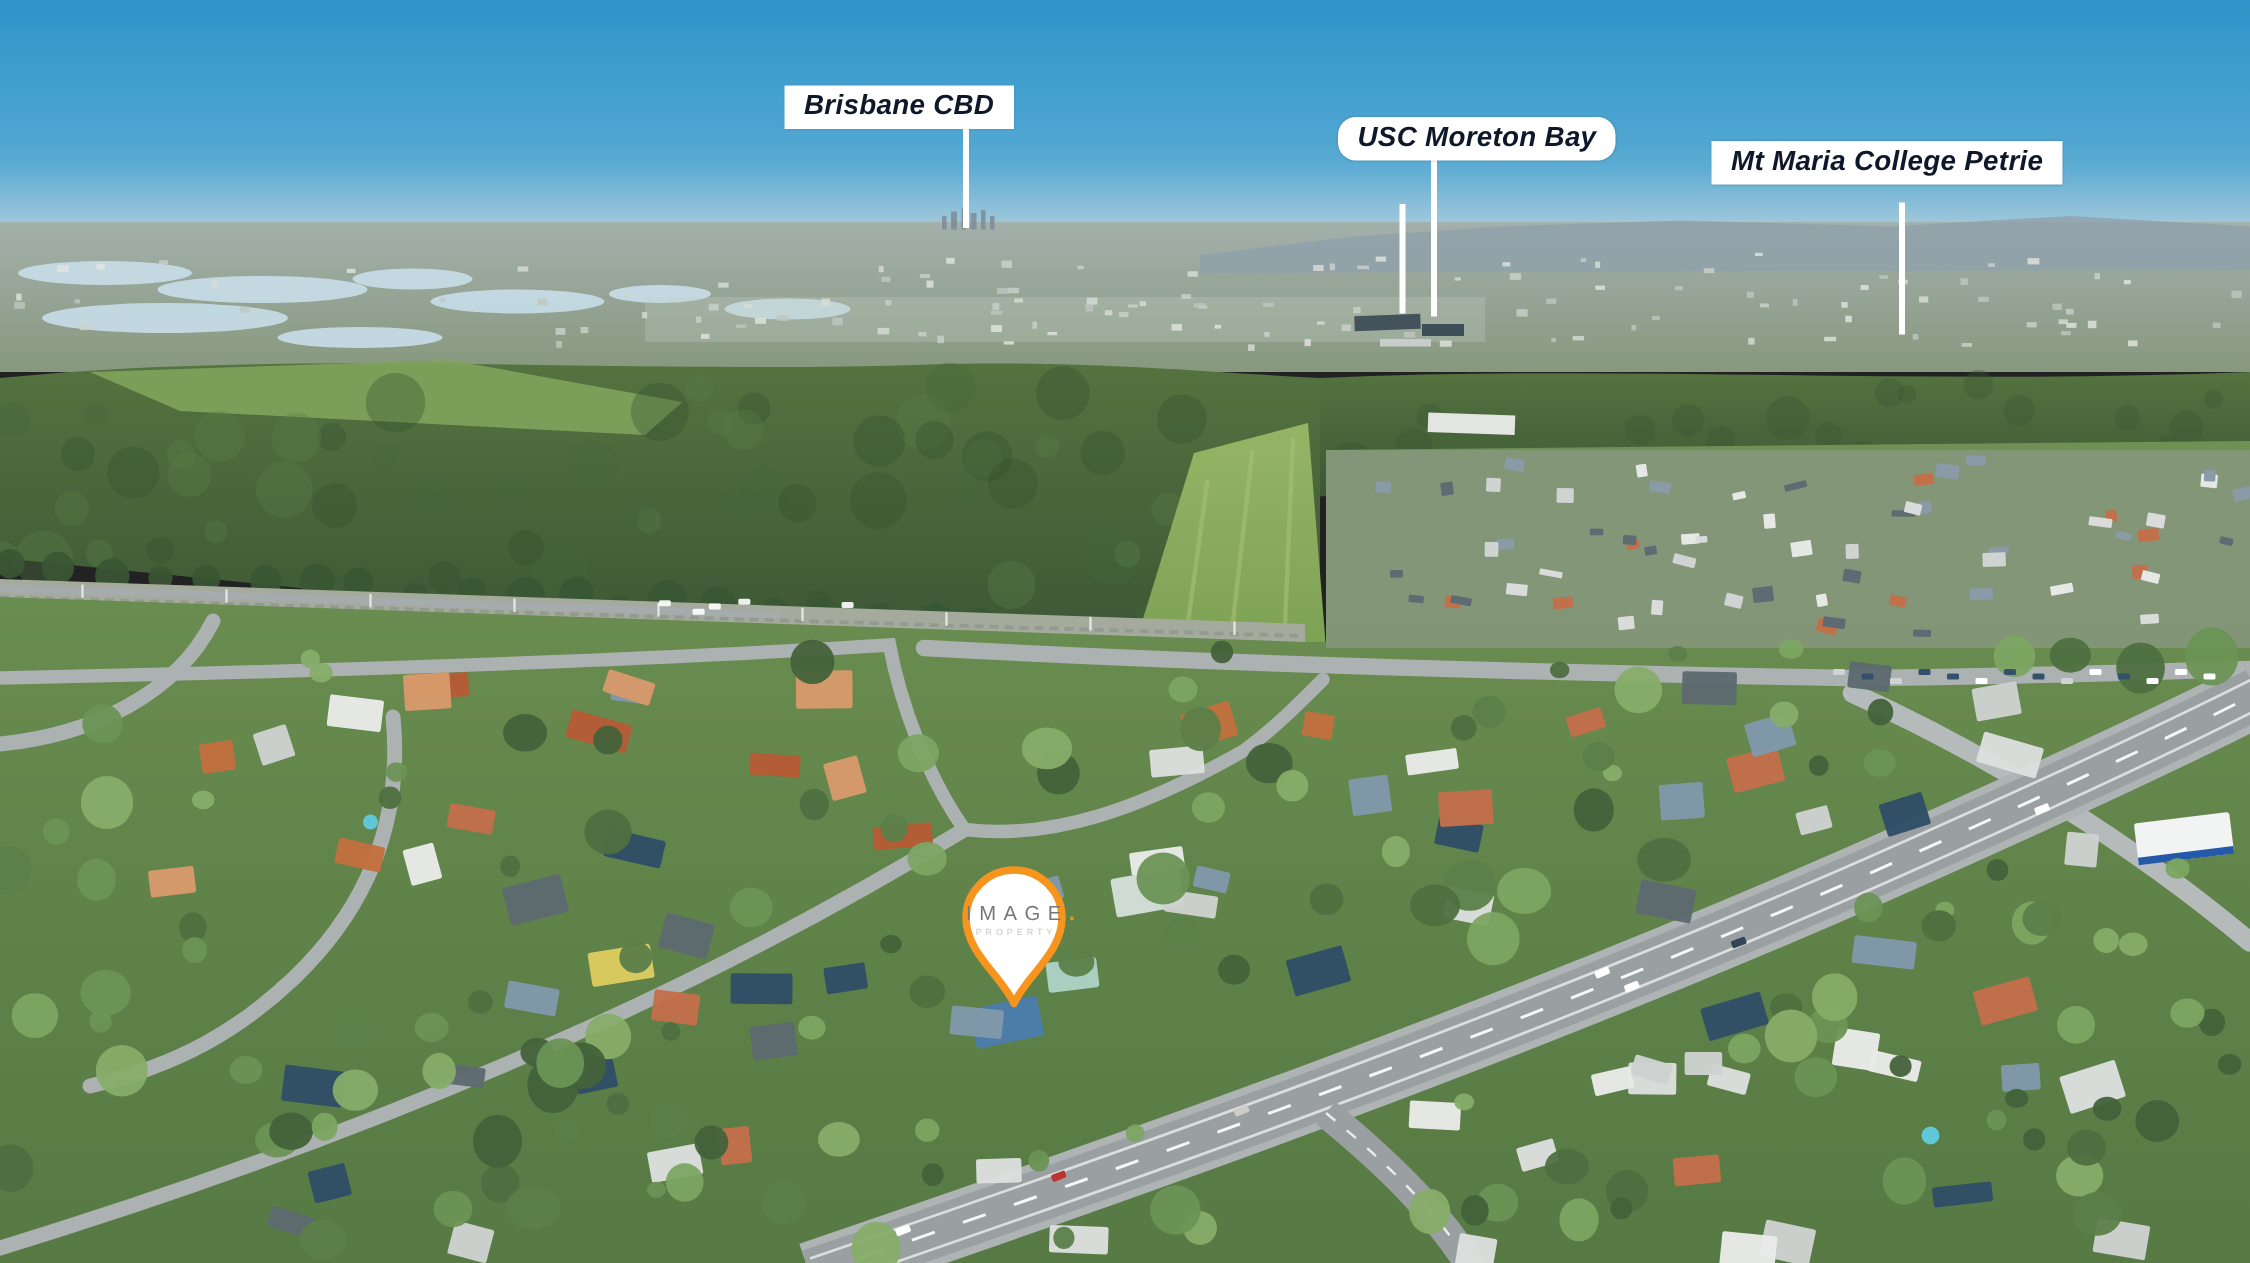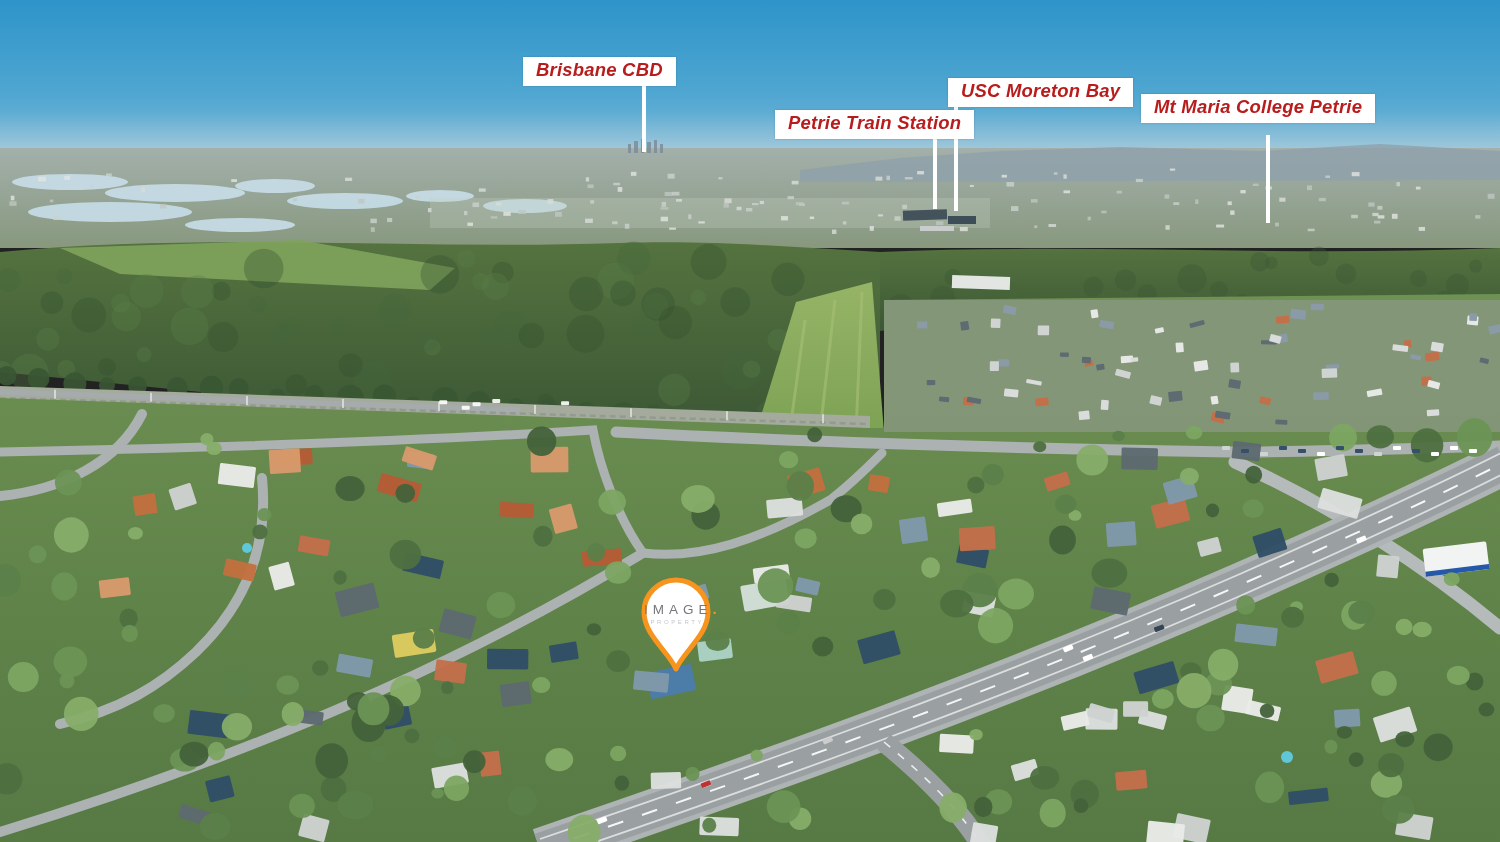--- a/index.html
+++ b/index.html
@@ -3,21 +3,21 @@
 <meta charset="utf-8">
 <style>
   html,body{margin:0;padding:0;background:#222;}
   .stage{
     position:relative;width:1500px;height:842px;overflow:hidden;
     font-family:"Liberation Sans","DejaVu Sans",sans-serif;
   }
   .stage svg.scene{position:absolute;left:0;top:0;z-index:1;display:block;}
   
   .map-label{
-    position:absolute;z-index:4;background:#ffffff;color:#b91c1c;
+    position:absolute;z-index:4;background:#ffffff;color:#0f172a;
     font-style:italic;font-weight:700;font-size:18.5px;line-height:1;
     padding:4px 13px 6px;white-space:nowrap;letter-spacing:.2px;
     box-shadow:0 0 2px rgba(0,0,0,.18);
   }
   .leader-line{position:absolute;z-index:3;width:4px;background:#ffffff;}
   
   .pin{position:absolute;z-index:5;width:74px;height:97px;}
   .pin svg{position:absolute;left:0;top:0;}
   .pin-brand{
     position:absolute;left:0;top:23px;width:100%;text-align:center;
@@ -702,22 +702,21 @@
         <rect x="561.0542450472713" y="401.25040924176574" width="8" height="4" rx="1" fill="#ffffff" opacity="0.9"></rect>
       </g>
   </svg>
 
   <div class="leader-line" style="left:642px;top:84px;height:68px;"></div>
   <div class="leader-line" style="left:933px;top:136px;height:73px;"></div>
   <div class="leader-line" style="left:954px;top:104px;height:107px;"></div>
   <div class="leader-line" style="left:1266px;top:135px;height:88px;"></div>
 
   <div class="map-label" style="left:523px;top:57px;">Brisbane CBD</div>
-  <div class="map-label" style="left:775px;top:110px;">Petrie Train Station</div>
-  <div class="map-label" style="left:948px;top:78px;">USC Moreton Bay</div>
+  <div class="map-label" style="left:892px;top:78px;border-radius:12px;">USC Moreton Bay</div>
   <div class="map-label" style="left:1141px;top:94px;">Mt Maria College Petrie</div>
 
   <div class="pin" style="left:639px;top:577px;">
     <svg width="74" height="97" viewBox="0 0 74 97">
       <path d="M37 92 C29 74 5 58 5 35 A32 32 0 1 1 69 35 C69 58 45 74 37 92 Z" fill="#ffffff" stroke="#f7941e" stroke-width="5" stroke-linejoin="round"></path>
     </svg>
     <div class="pin-brand"><span>IMAGE</span><span class="dot">.</span></div>
     <div class="pin-sub">PROPERTY</div>
   </div>
 </div>

